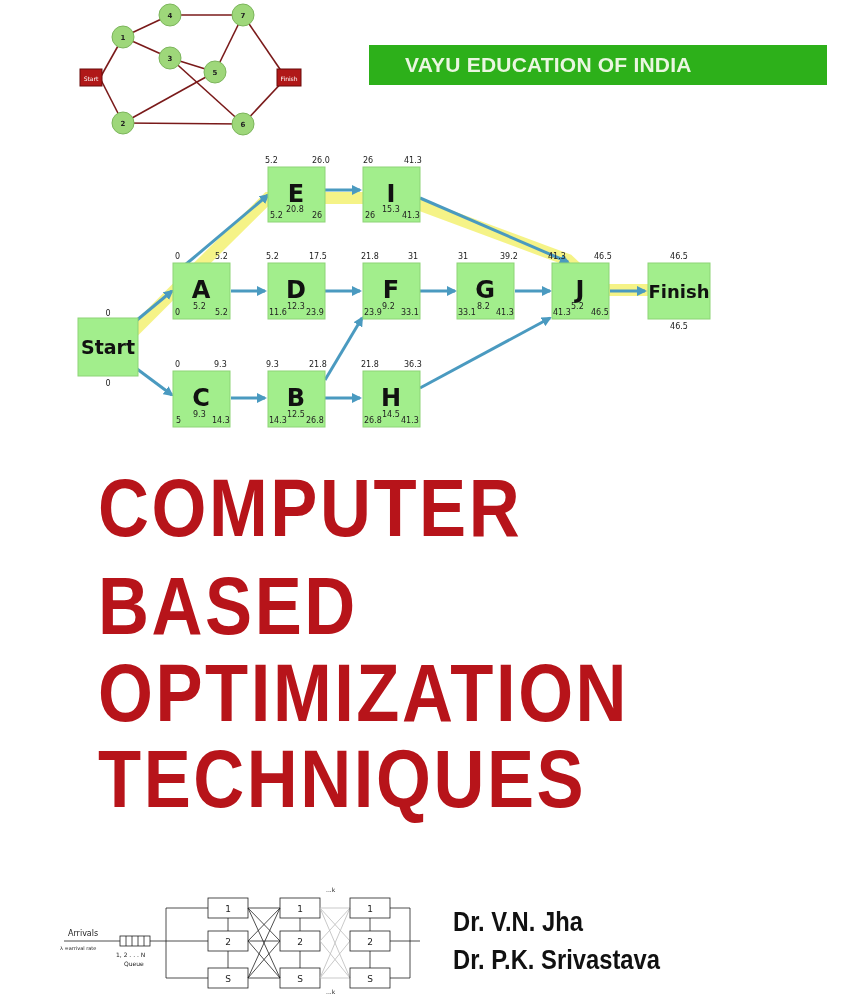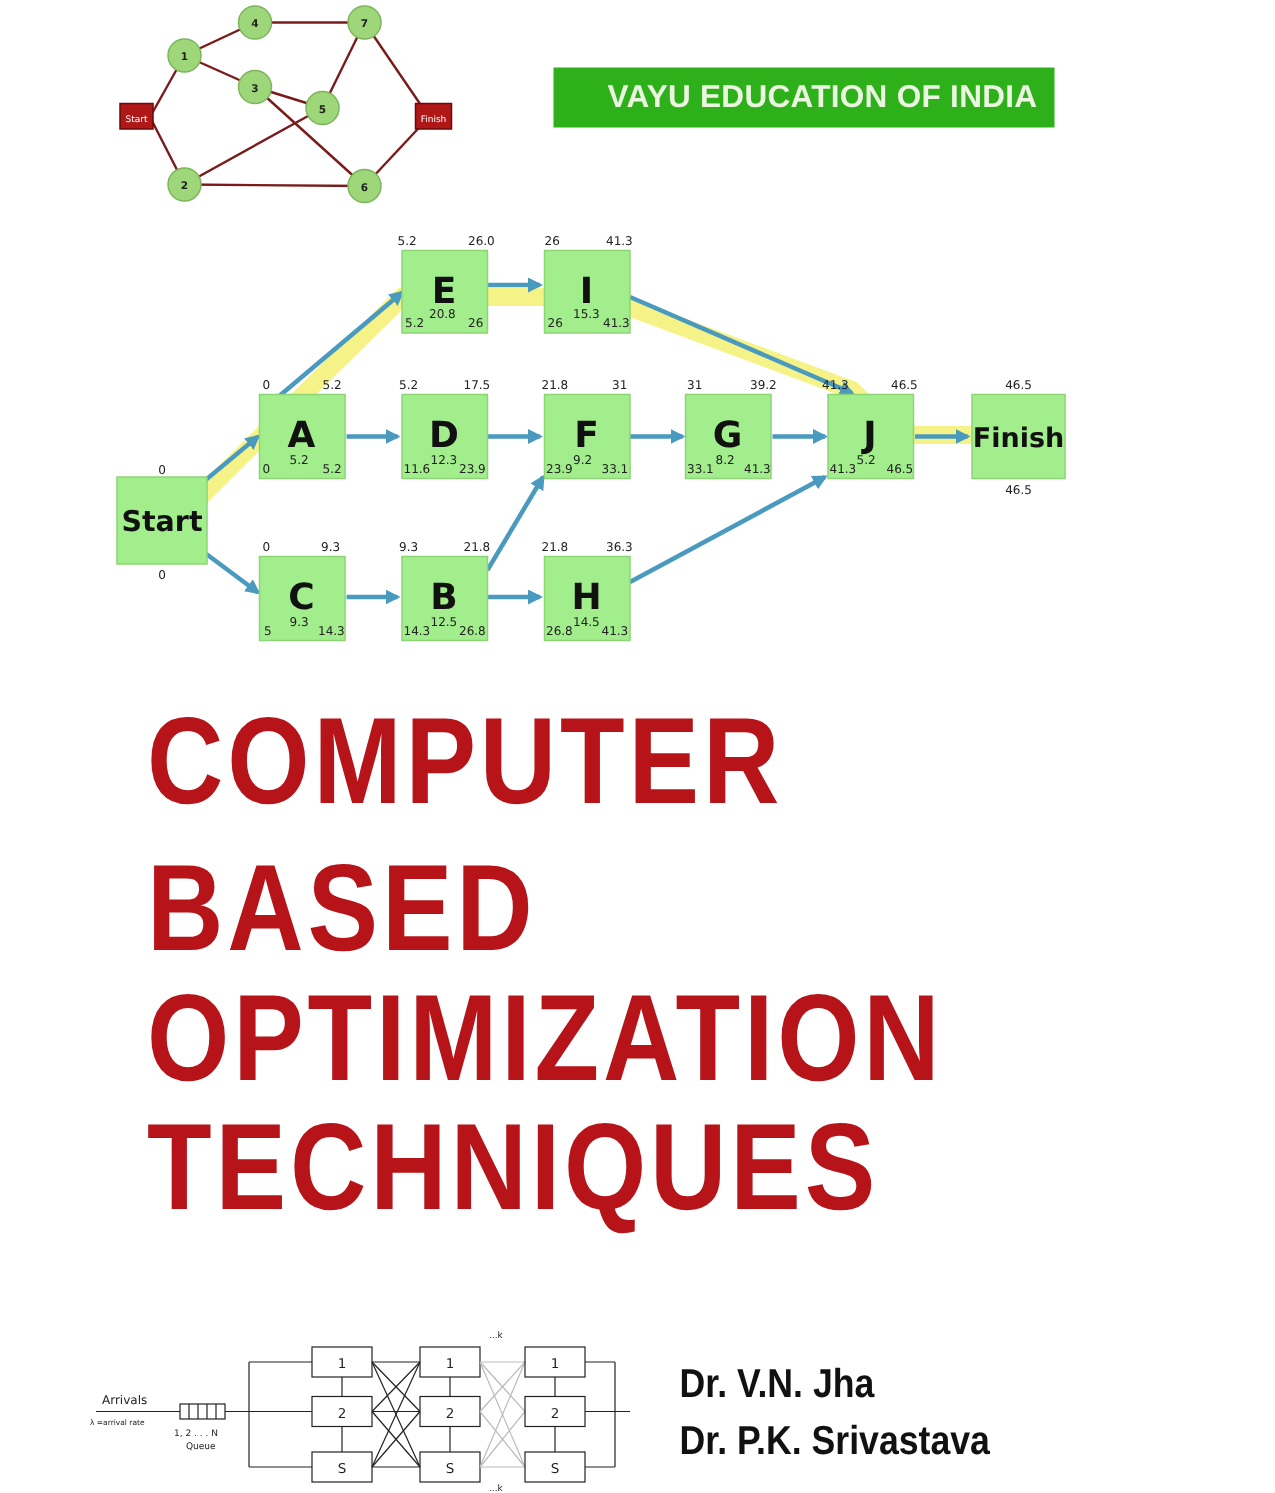--- a/index.html
+++ b/index.html
@@ -1,18 +1,18 @@
 <!DOCTYPE html>
 <html><head>
 <meta charset="utf-8">
 <style>
   html, body { margin:0; padding:0; background:#ffffff; }
   body { width:850px; height:995px; position:relative; overflow:hidden; font-family:"Liberation Sans", sans-serif; }
   .abs { position:absolute; }
-  .publisher-banner { left:369px; top:45px; width:334px; height:40px; background:#2db01a; color:#eaf6e0; font-weight:bold; font-size:21px; display:flex; align-items:center; padding-left:36px; box-sizing:border-box; letter-spacing:0.2px;text-align:right; }
+  .publisher-banner { left:369px; top:45px; width:458px; height:40px; background:#2db01a; color:#eaf6e0; font-weight:bold; font-size:21px; display:flex; align-items:center; padding-left:36px; box-sizing:border-box; letter-spacing:0.2px;text-align:right; }
   .title-line { left:98px; color:#b7141a; font-family:"Liberation Sans", sans-serif; font-weight:bold; font-size:82px; letter-spacing:3px; line-height:1; transform:scaleX(0.86); transform-origin:left top; }
   .author { left:453px; color:#111; font-family:"Liberation Sans", sans-serif; font-weight:bold; font-size:27px; transform:scaleX(0.88); transform-origin:left top; }
   svg text { font-family:"DejaVu Sans", sans-serif; }
 </style>
 </head>
 <body>
 
 <svg class="abs" style="left:60px;top:0px" width="260" height="145" viewBox="0 0 260 145">
   <g stroke="#7a1a1a" stroke-width="1.6" fill="none">
     <line x1="40" y1="78" x2="63" y2="37"></line>

